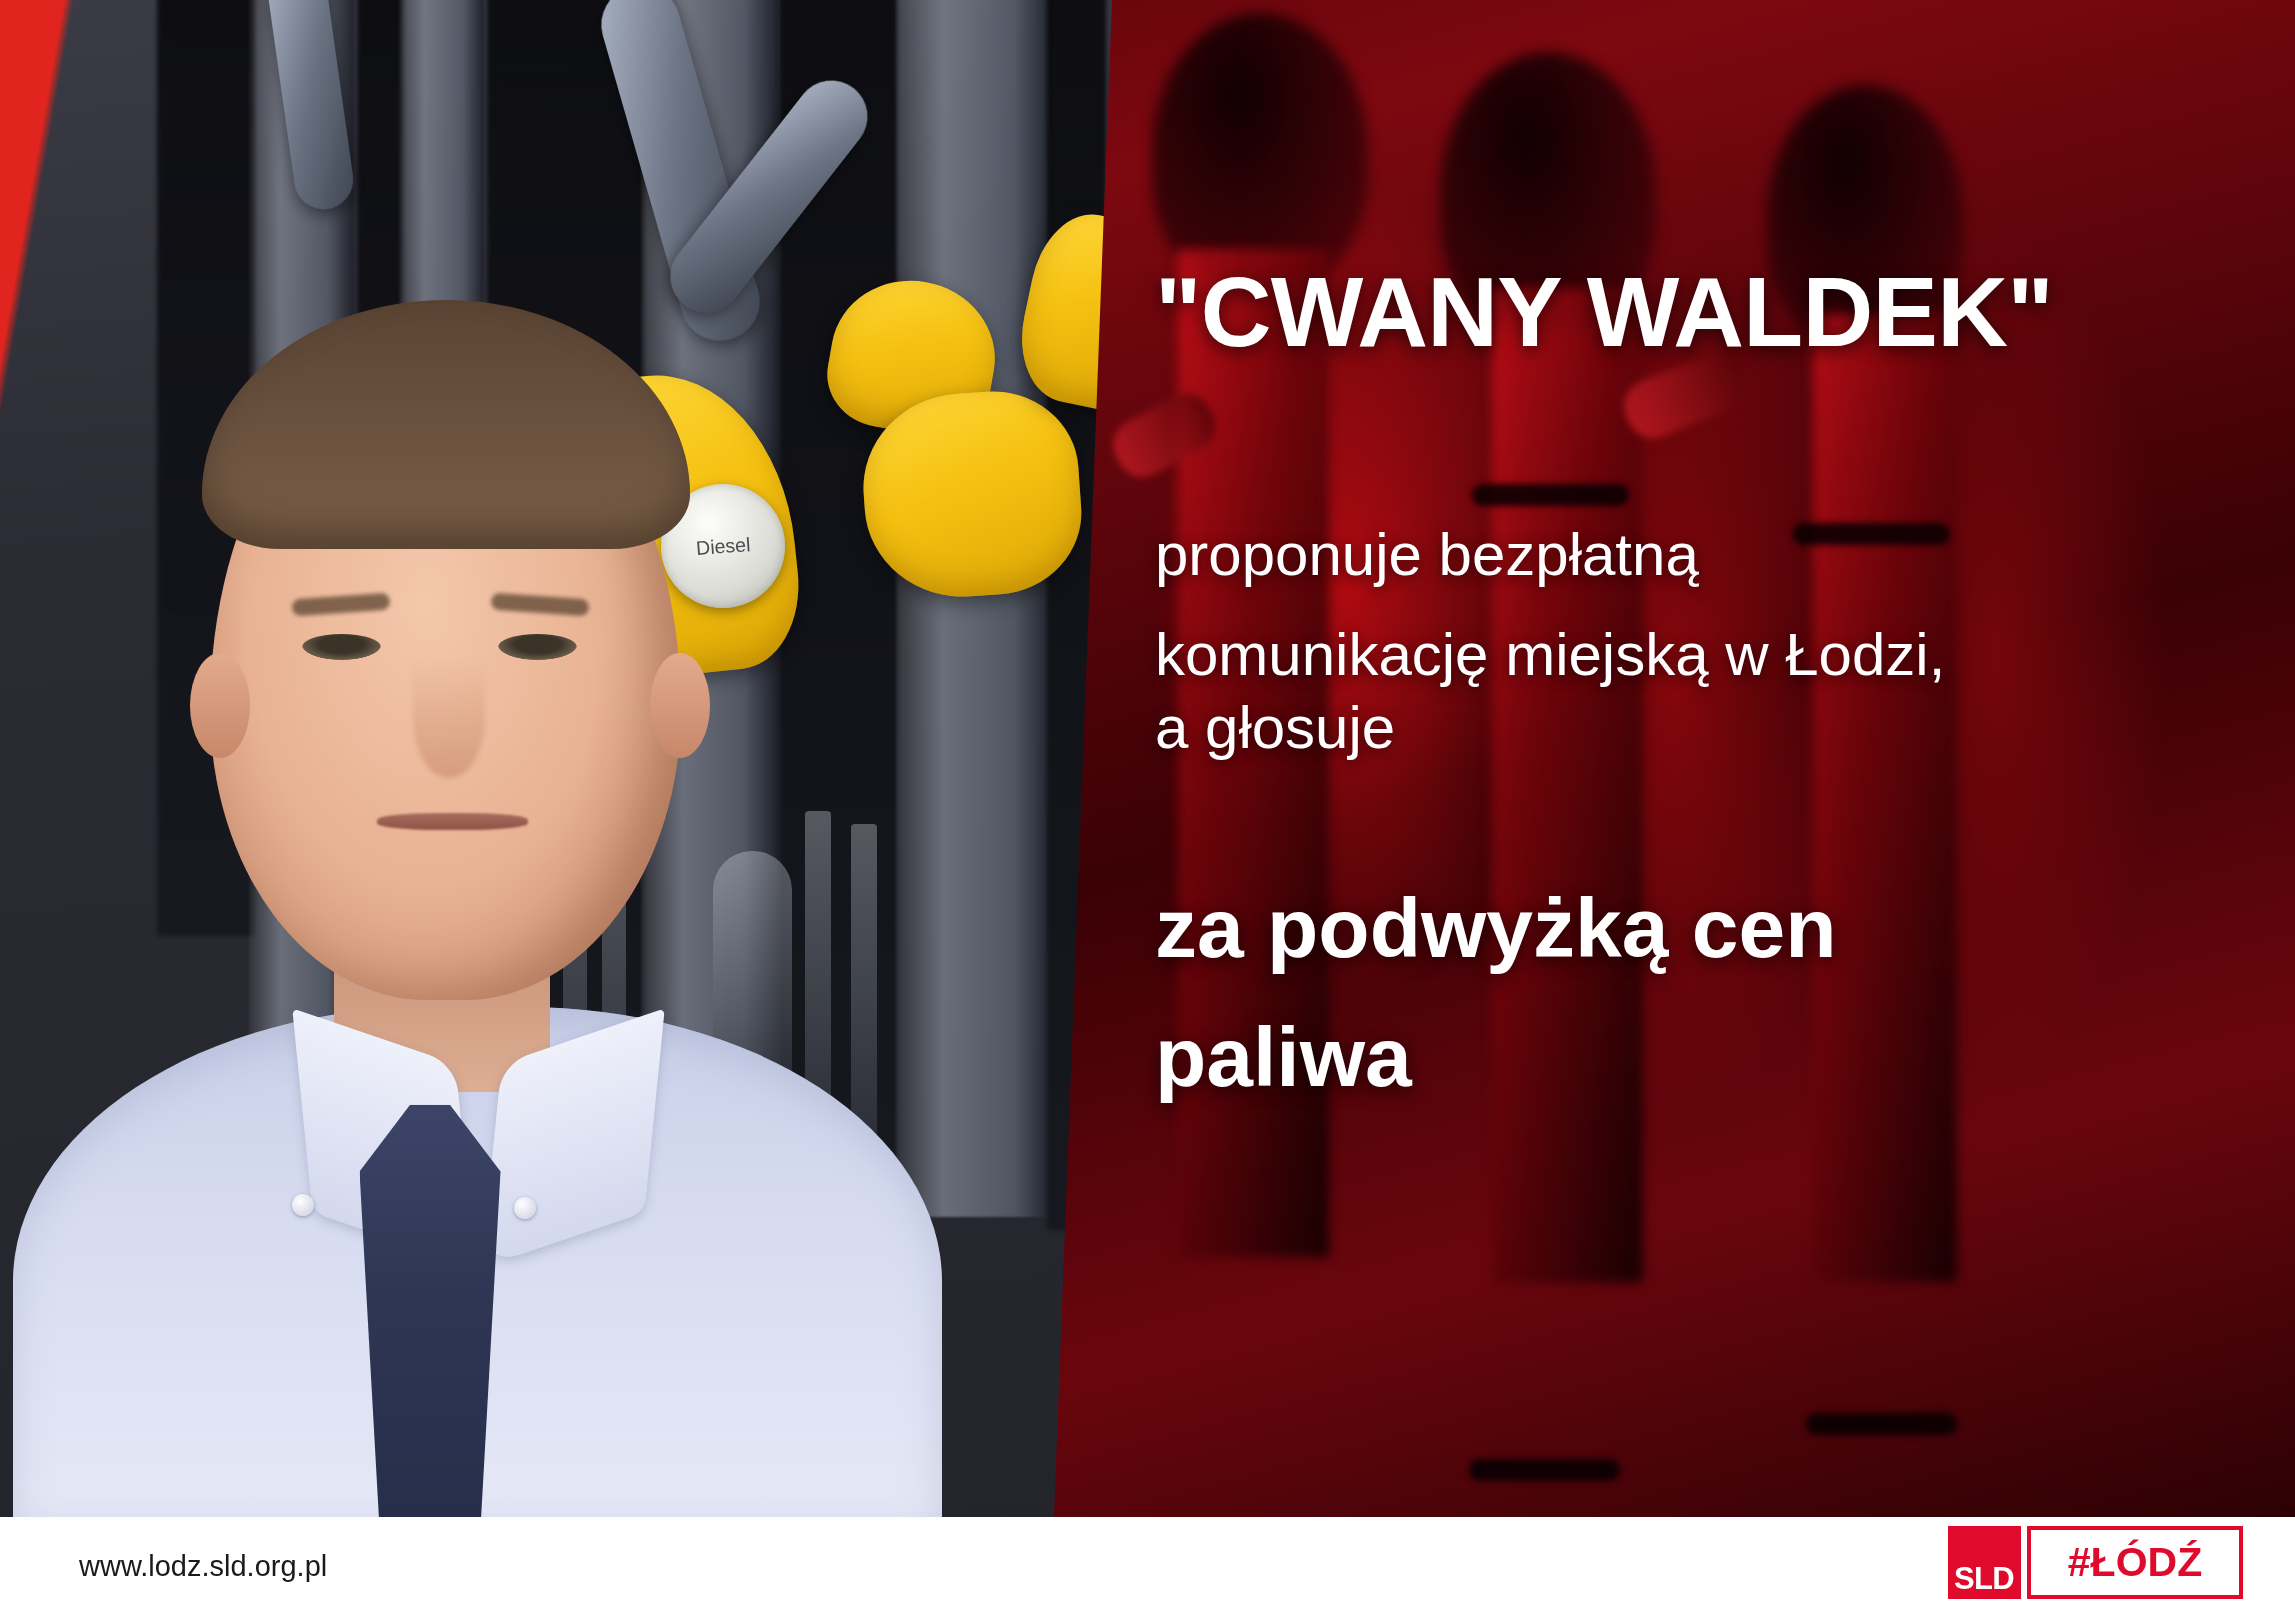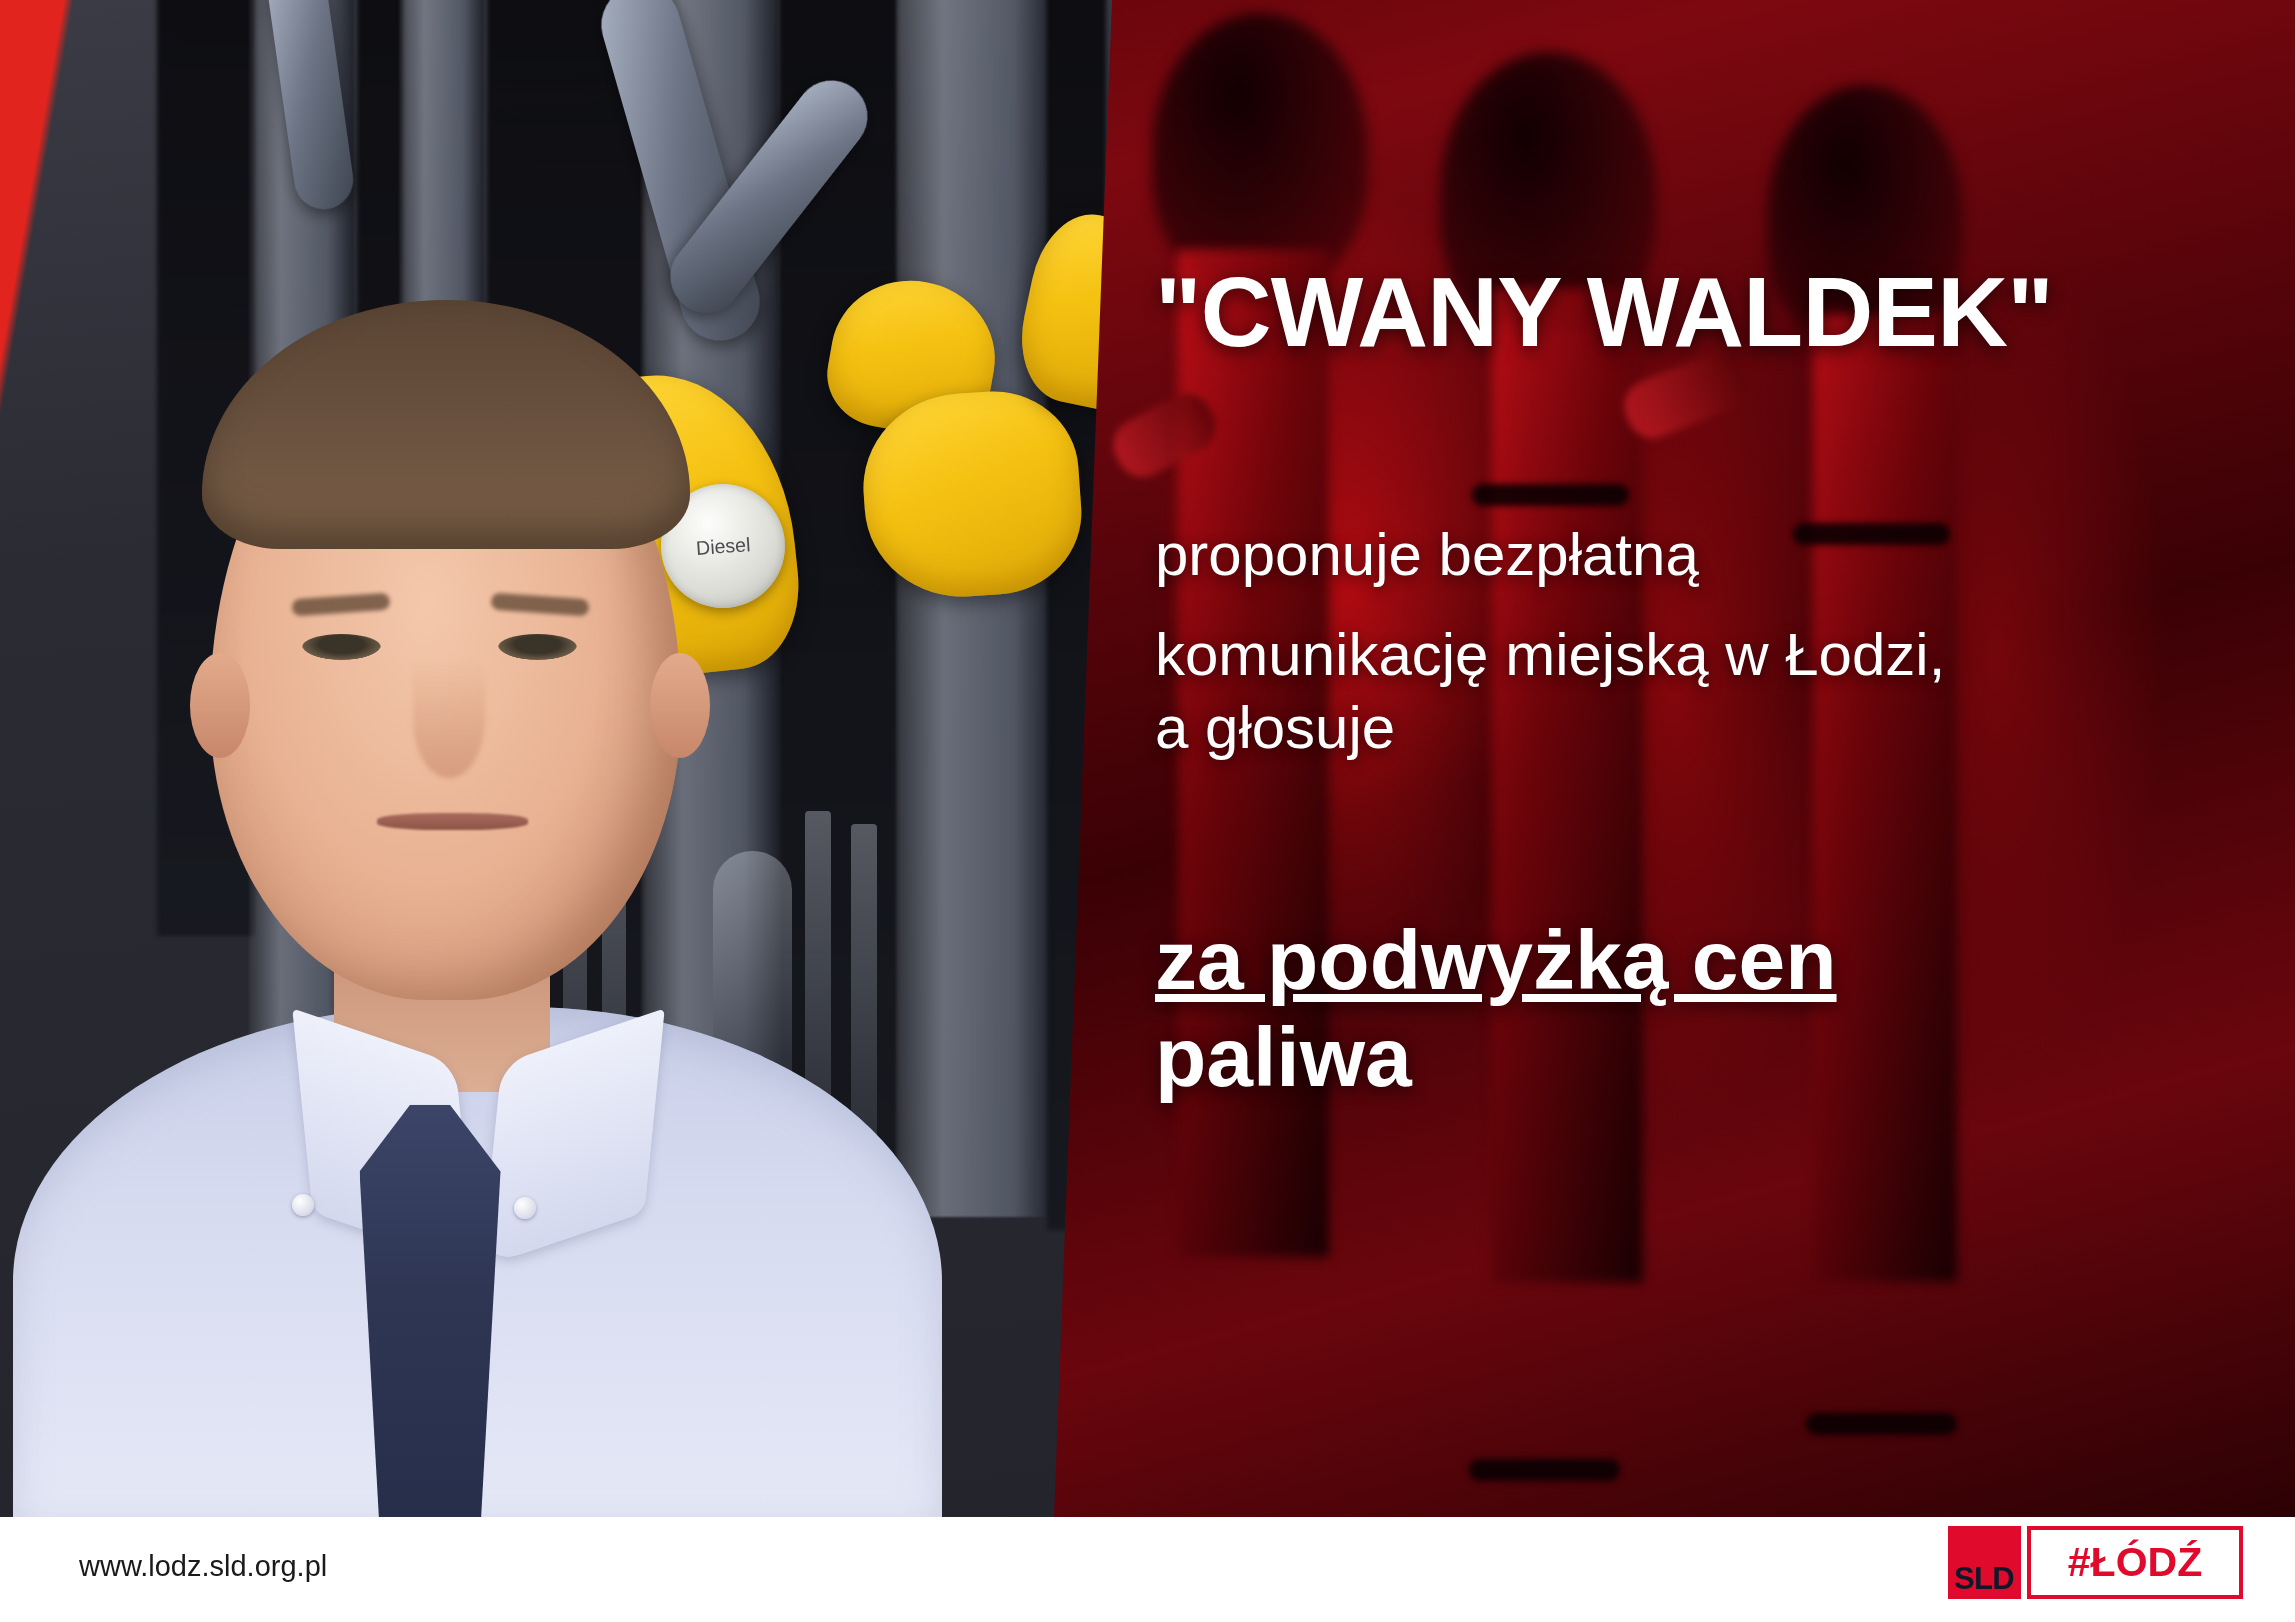--- a/index.html
+++ b/index.html
@@ -269,21 +269,21 @@
 
   .emph-line {
     position: absolute;
     left: 0;
     font-size: 84px;
     font-weight: bold;
     line-height: 1.06;
     white-space: nowrap;
     text-shadow: 0 3.9px 17px rgba(0,0,0,.65);
   }
-  .el1 { top: 916px; text-decoration: underline; }
+  .el1 { top: 884px; }
   .el2 { top: 1013px; }
 
   
   .footer {
     position: absolute;
     left: 0;
     top: 1517px;
     width: 2295px;
     height: 106px;
     background: #ffffff;
@@ -308,21 +308,21 @@
     width: 73px;
     height: 73px;
     background: #e00b2c;
     display: flex;
     align-items: flex-end;
     justify-content: center;
     padding-bottom: 5.2px;
     box-sizing: border-box;
   }
   .logo-sld span {
-    color: #0f172a;
+    color: #ffffff;
     font-size: 31px;
     font-weight: bold;
     letter-spacing: -0.7px;
     line-height: 1;
   }
   .logo-lodz {
     margin-left: 6.5px;
     height: 73px;
     min-width: 216px;
     border: 4.6px solid #e00b2c;

